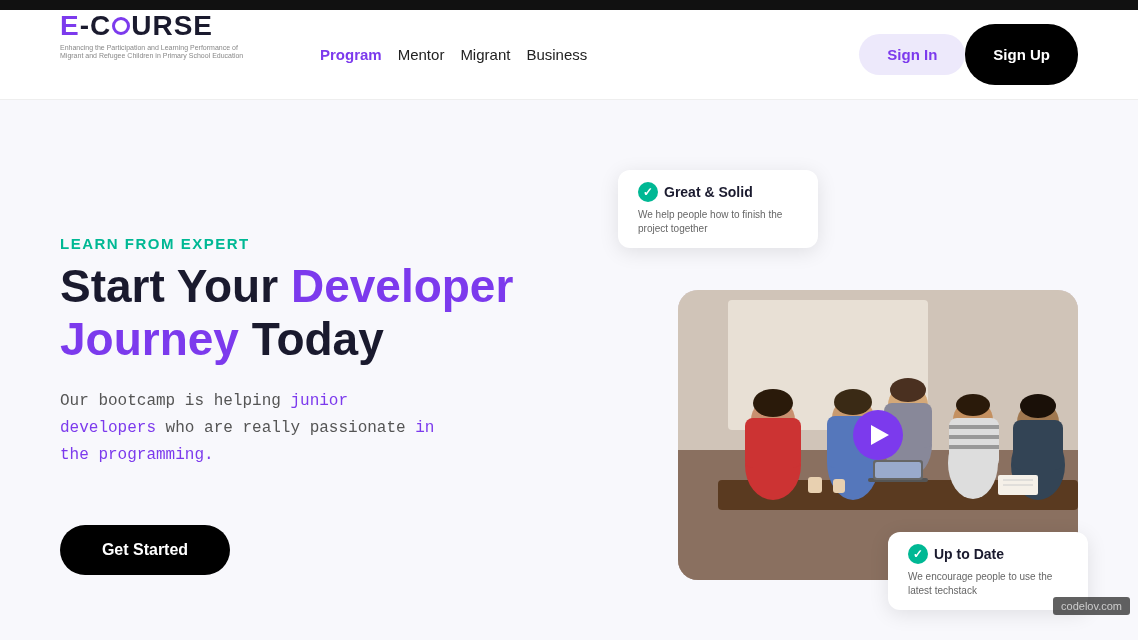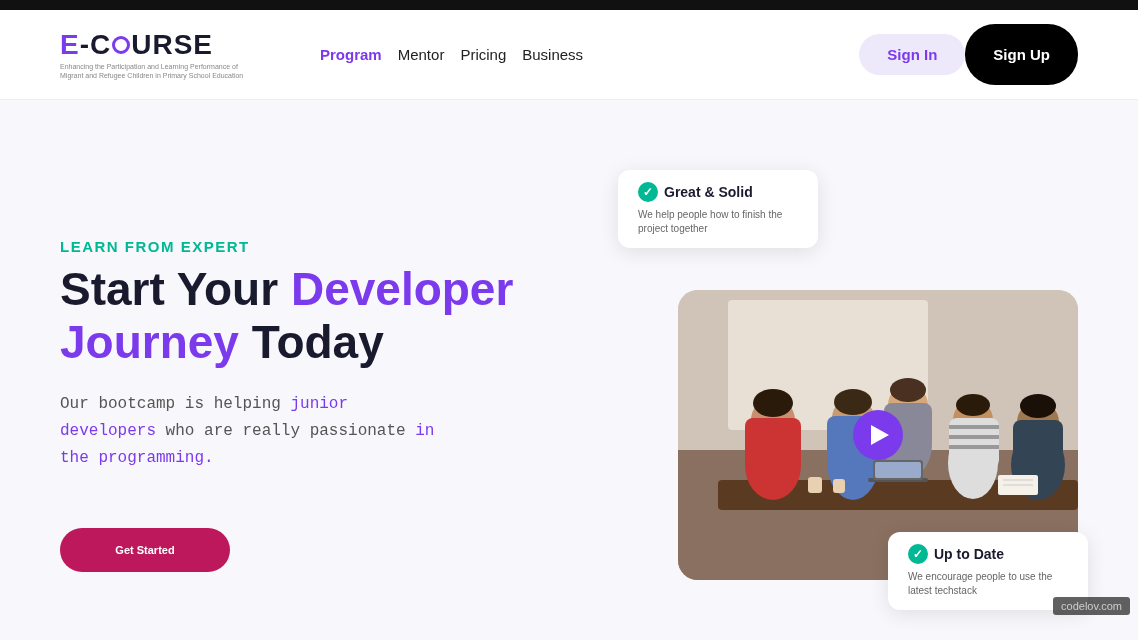--- a/index.html
+++ b/index.html
@@ -10,21 +10,20 @@
       background: #111;
       height: 10px;
       width: 100%;
     }
 
     
     .header {
       background: #fff;
       height: 90px;
       display: flex;
-      align-items: center;
       padding: 0 60px;
       border-bottom: 1px solid #eee;
       position: relative;
     }
 
     .logo-area {
       display: flex;
       flex-direction: column;
       margin-right: 60px;
     }
@@ -150,26 +149,26 @@
       margin-bottom: 56px;
       max-width: 380px;
       font-family: Liberation Mono, monospace;
     }
 
     .hero-desc .highlight {
       color: #7c3aed;
     }
 
     .btn-getstarted {
-      background: #be185d;
+      background: #000000;
       color: #fff;
       border: none;
       border-radius: 30px;
       padding: 16px 36px;
-      font-size: 11px;
+      font-size: 16px;
       font-weight: 700;
       cursor: pointer;
       width: 170px;
     }
 
     
     .right-section {
       flex: 0 0 430px;
       display: flex;
       flex-direction: column;
@@ -316,21 +315,21 @@
   <div class="logo-area">
     <div class="logo-text">
       <span style="color:#7c3aed;">E</span><span style="color:#1a1a2e;">-</span><span style="color:#1a1a2e;">C</span><span class="logo-circle"></span><span style="color:#1a1a2e;">URSE</span>
     </div>
     <div class="logo-subtitle">Enhancing the Participation and Learning Performance of Migrant and Refugee Children in Primary School Education</div>
   </div>
 
   <nav>
     <a class="nav-item active">Program</a>
     <a class="nav-item">Mentor</a>
-    <a class="nav-item">Pricing</a>
+    <a class="nav-item">Migrant</a>
     <a class="nav-item">Business</a>
   </nav>
 
   <div class="header-actions">
     <button class="btn-signin">Sign In</button>
     <button class="btn-signup">Sign Up</button>
   </div>
 </header>
 
 <main class="main">

